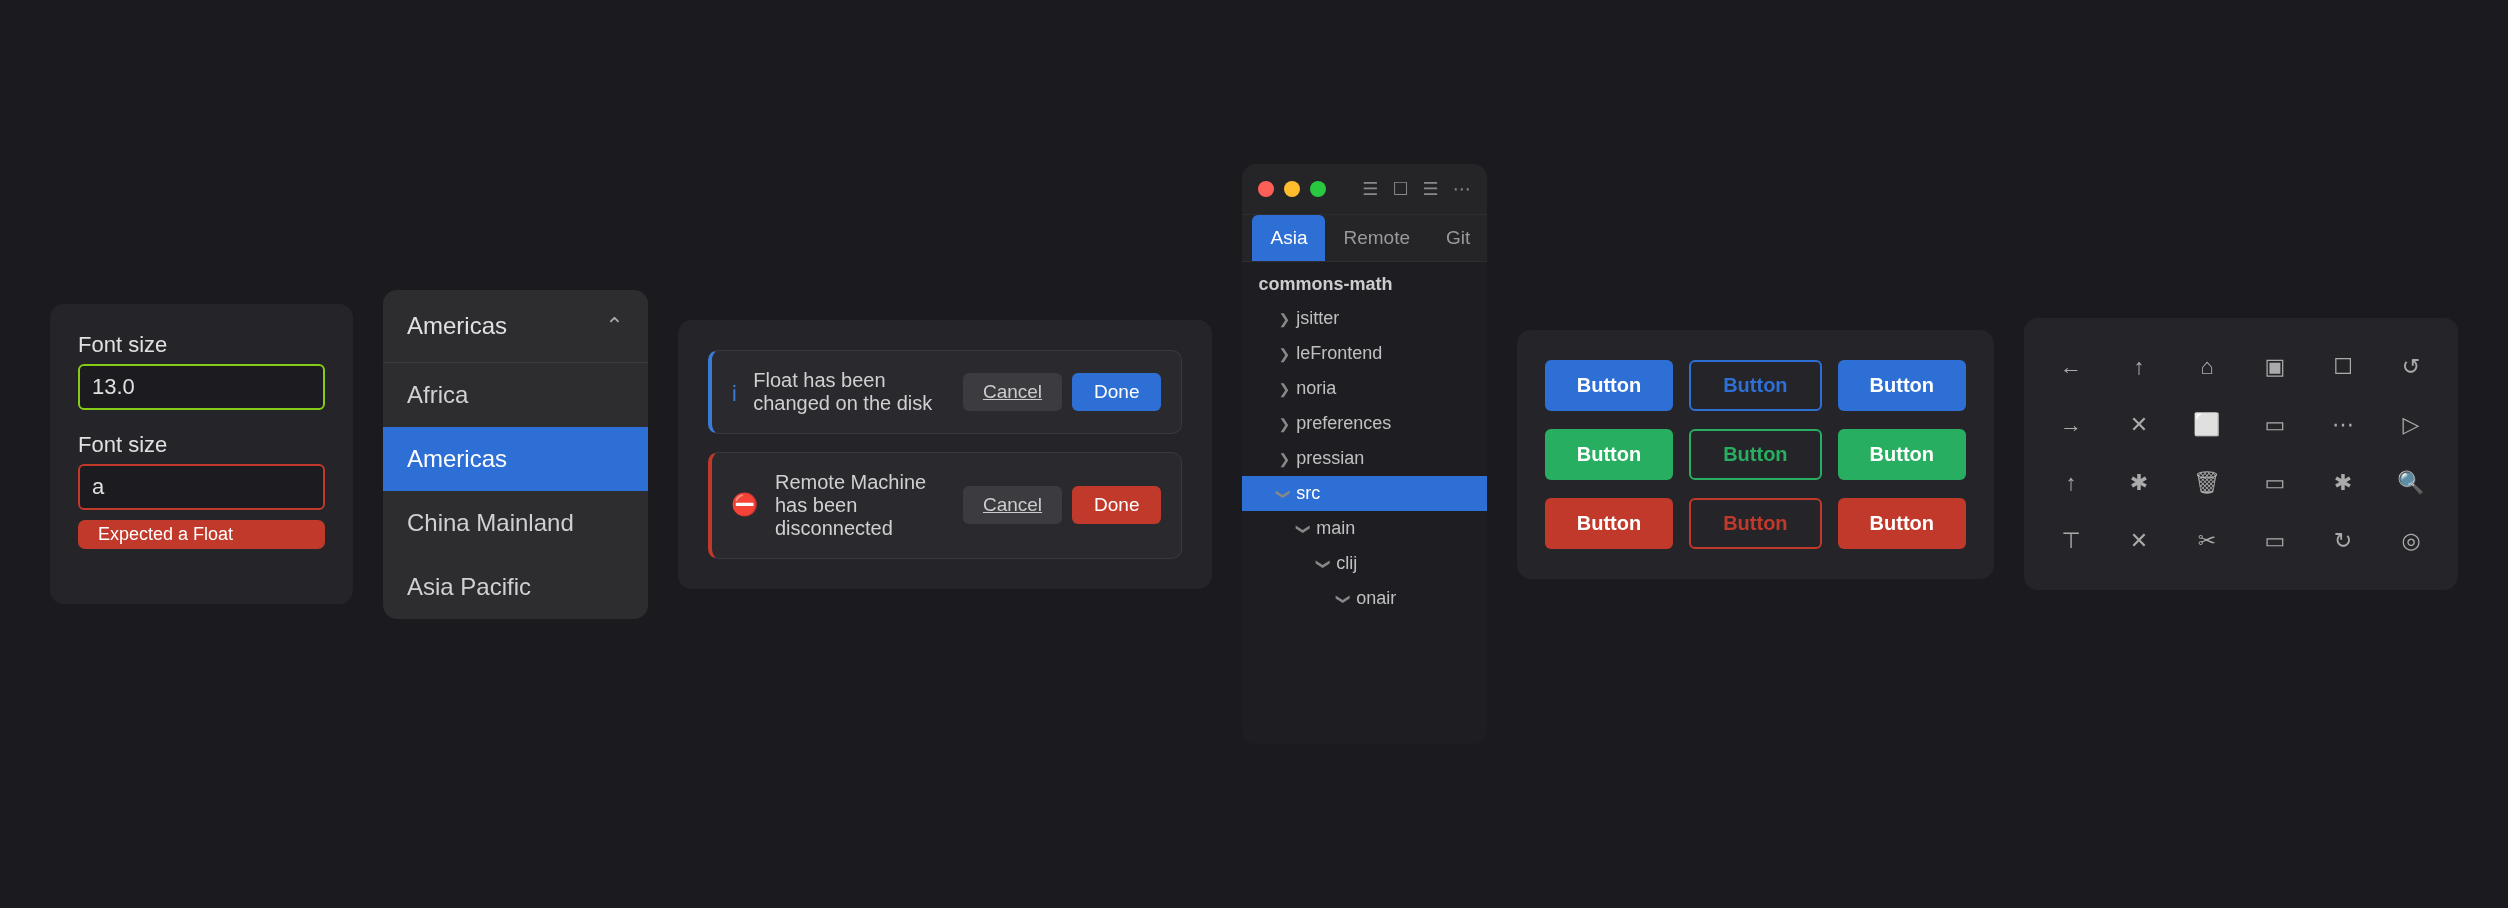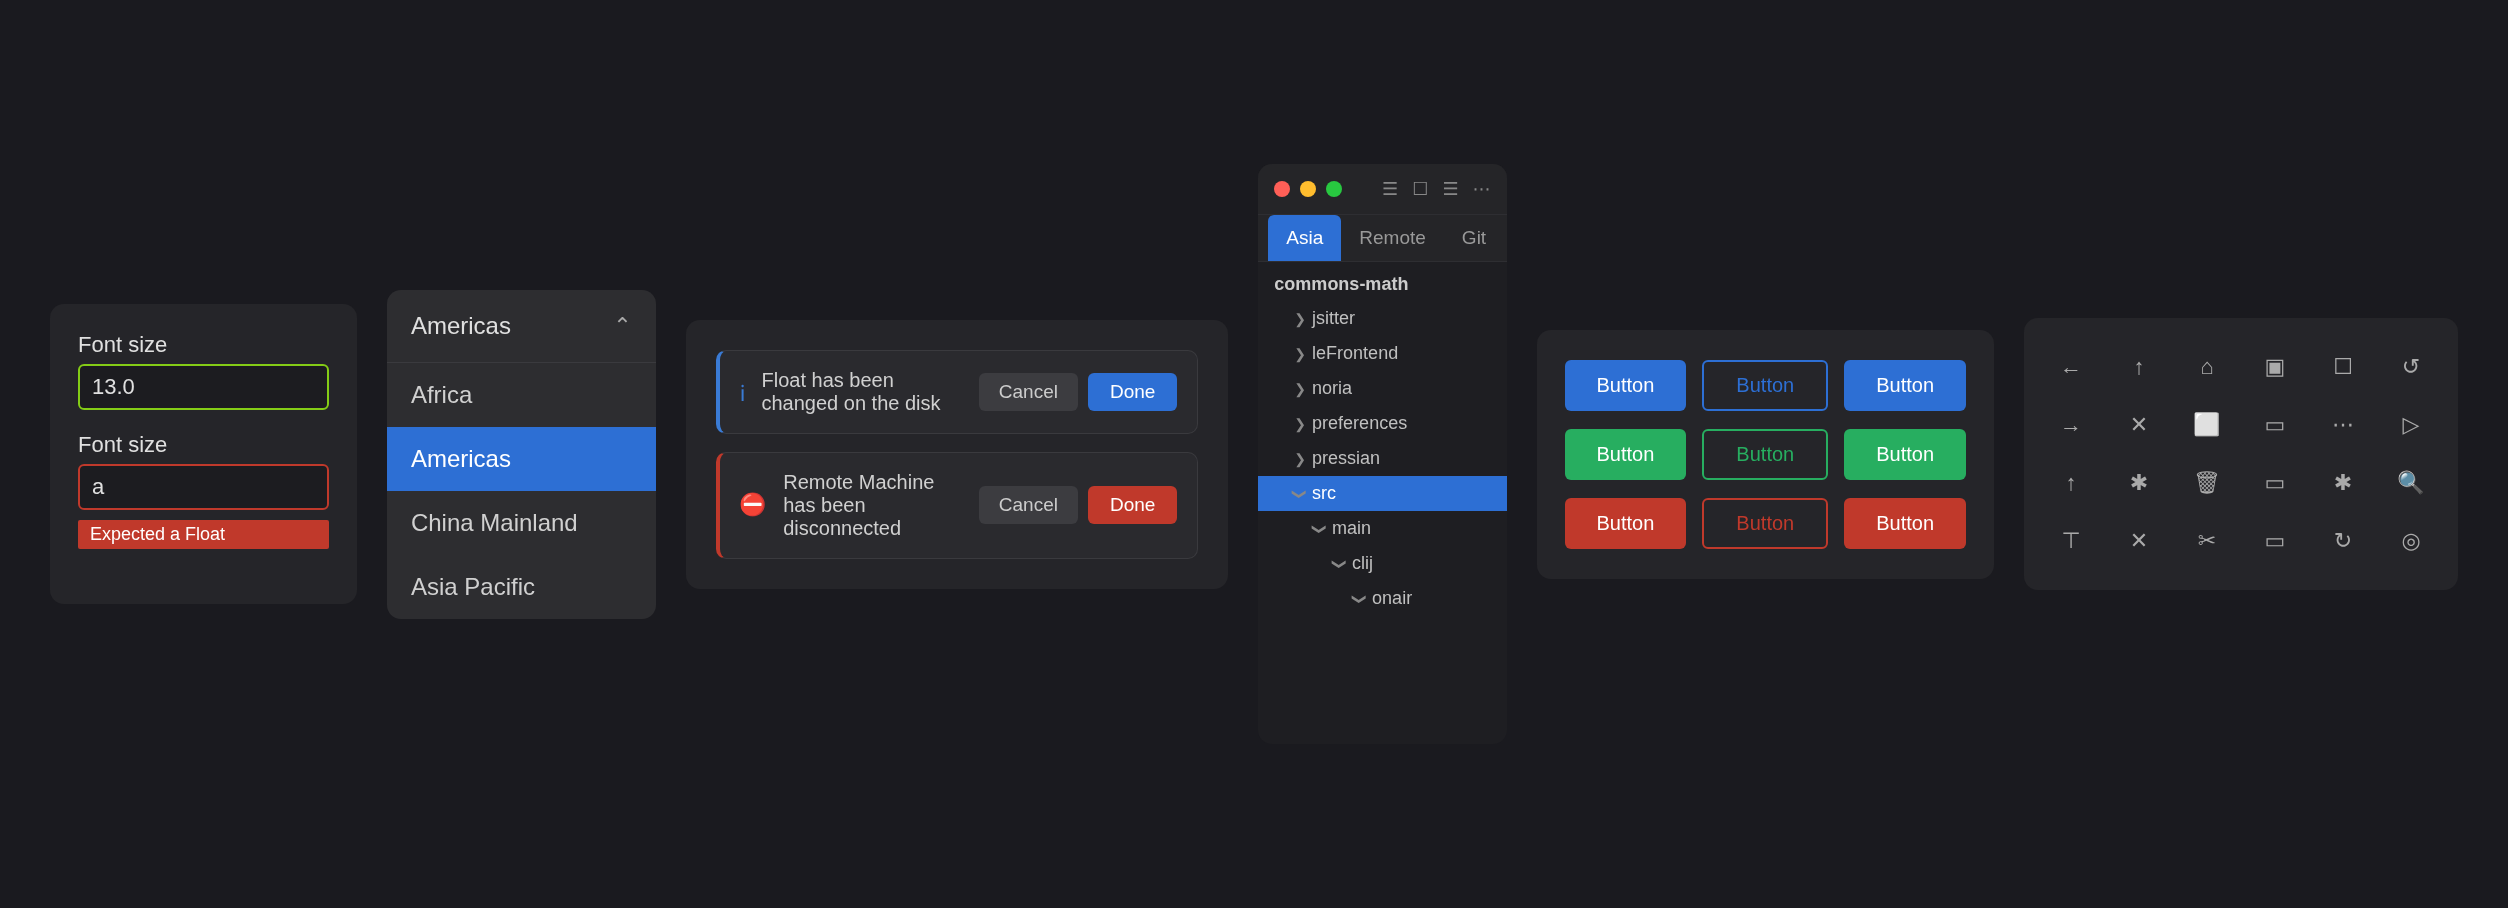--- a/index.html
+++ b/index.html
@@ -48,22 +48,22 @@
       outline: none;
       width: 100%;
     }
     .field-input.error {
       border-color: #c0392b;
     }
     .error-badge {
       background: #c0392b;
       color: #fff;
       font-size: 18px;
-      border-radius: 2px;
-      padding: 4px 12px;
+      border-radius: 7px;
+      padding: 4px 20px;
       display: inline-block;
       margin-top: 4px;
     }
 
     
     .panel-dropdown {
       width: 390px;
       padding: 0;
       background: #2d2d30;
       border-radius: 14px;
@@ -132,20 +132,21 @@
       gap: 10px;
     }
     .btn-cancel {
       background: #3c3c40;
       color: #ccc;
       border: none;
       border-radius: 6px;
       font-size: 19px;
       padding: 8px 20px;
       cursor: pointer;
+      text-decoration: underline;
     }
     .btn-done-blue {
       background: #2d6fd4;
       color: #fff;
       border: none;
       border-radius: 6px;
       font-size: 19px;
       padding: 8px 22px;
       cursor: pointer;
     }
@@ -239,21 +240,21 @@
       padding: 30px 28px;
     }
     .btn-row {
       display: flex;
       gap: 16px;
     }
     .ui-btn {
       border: none;
       border-radius: 6px;
       font-size: 20px;
-      font-weight: 400;
+      font-weight: 700;
       padding: 12px 32px;
       cursor: pointer;
       min-width: 120px;
       text-align: right;
     }
     .ui-btn.blue { background: #2d6fd4; color: #fff; }
     .ui-btn.blue.outline { background: transparent; color: #2d6fd4; border: 2.5px solid #2d6fd4; }
     .ui-btn.green { background: #27ae60; color: #fff; }
     .ui-btn.green.outline { background: transparent; color: #27ae60; border: 2.5px solid #27ae60; }
     .ui-btn.red { background: #c0392b; color: #fff; }

